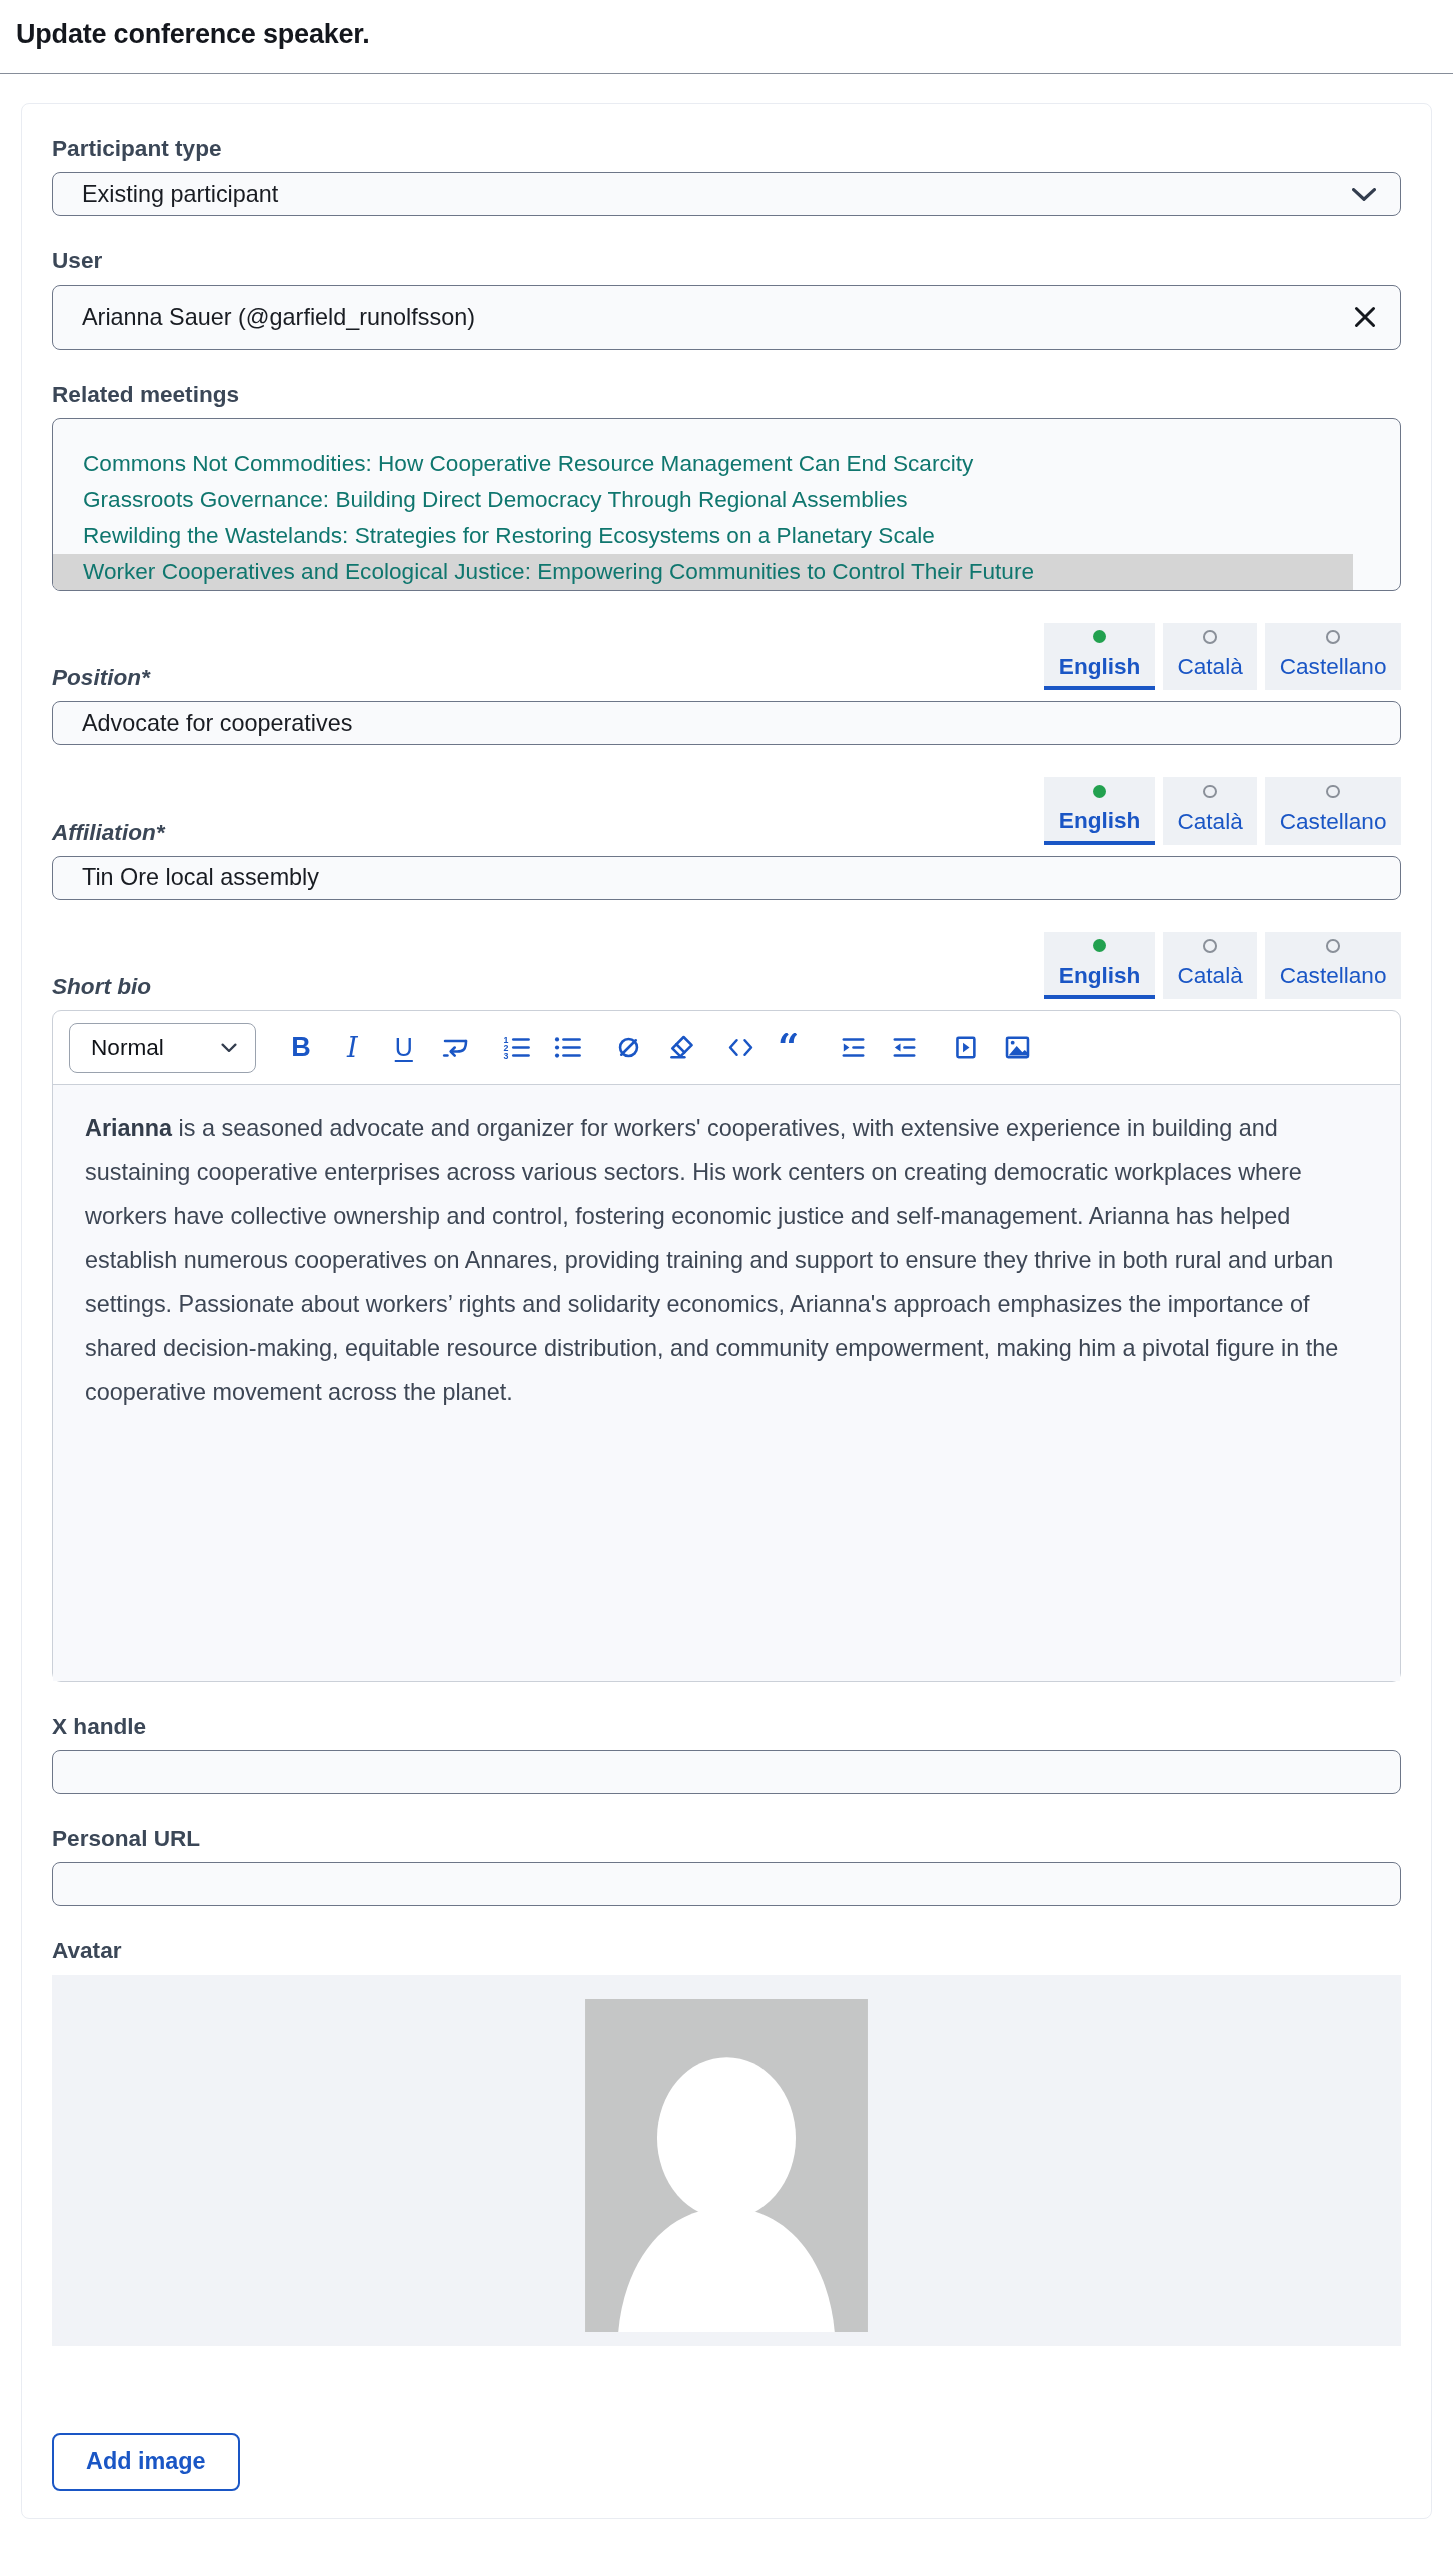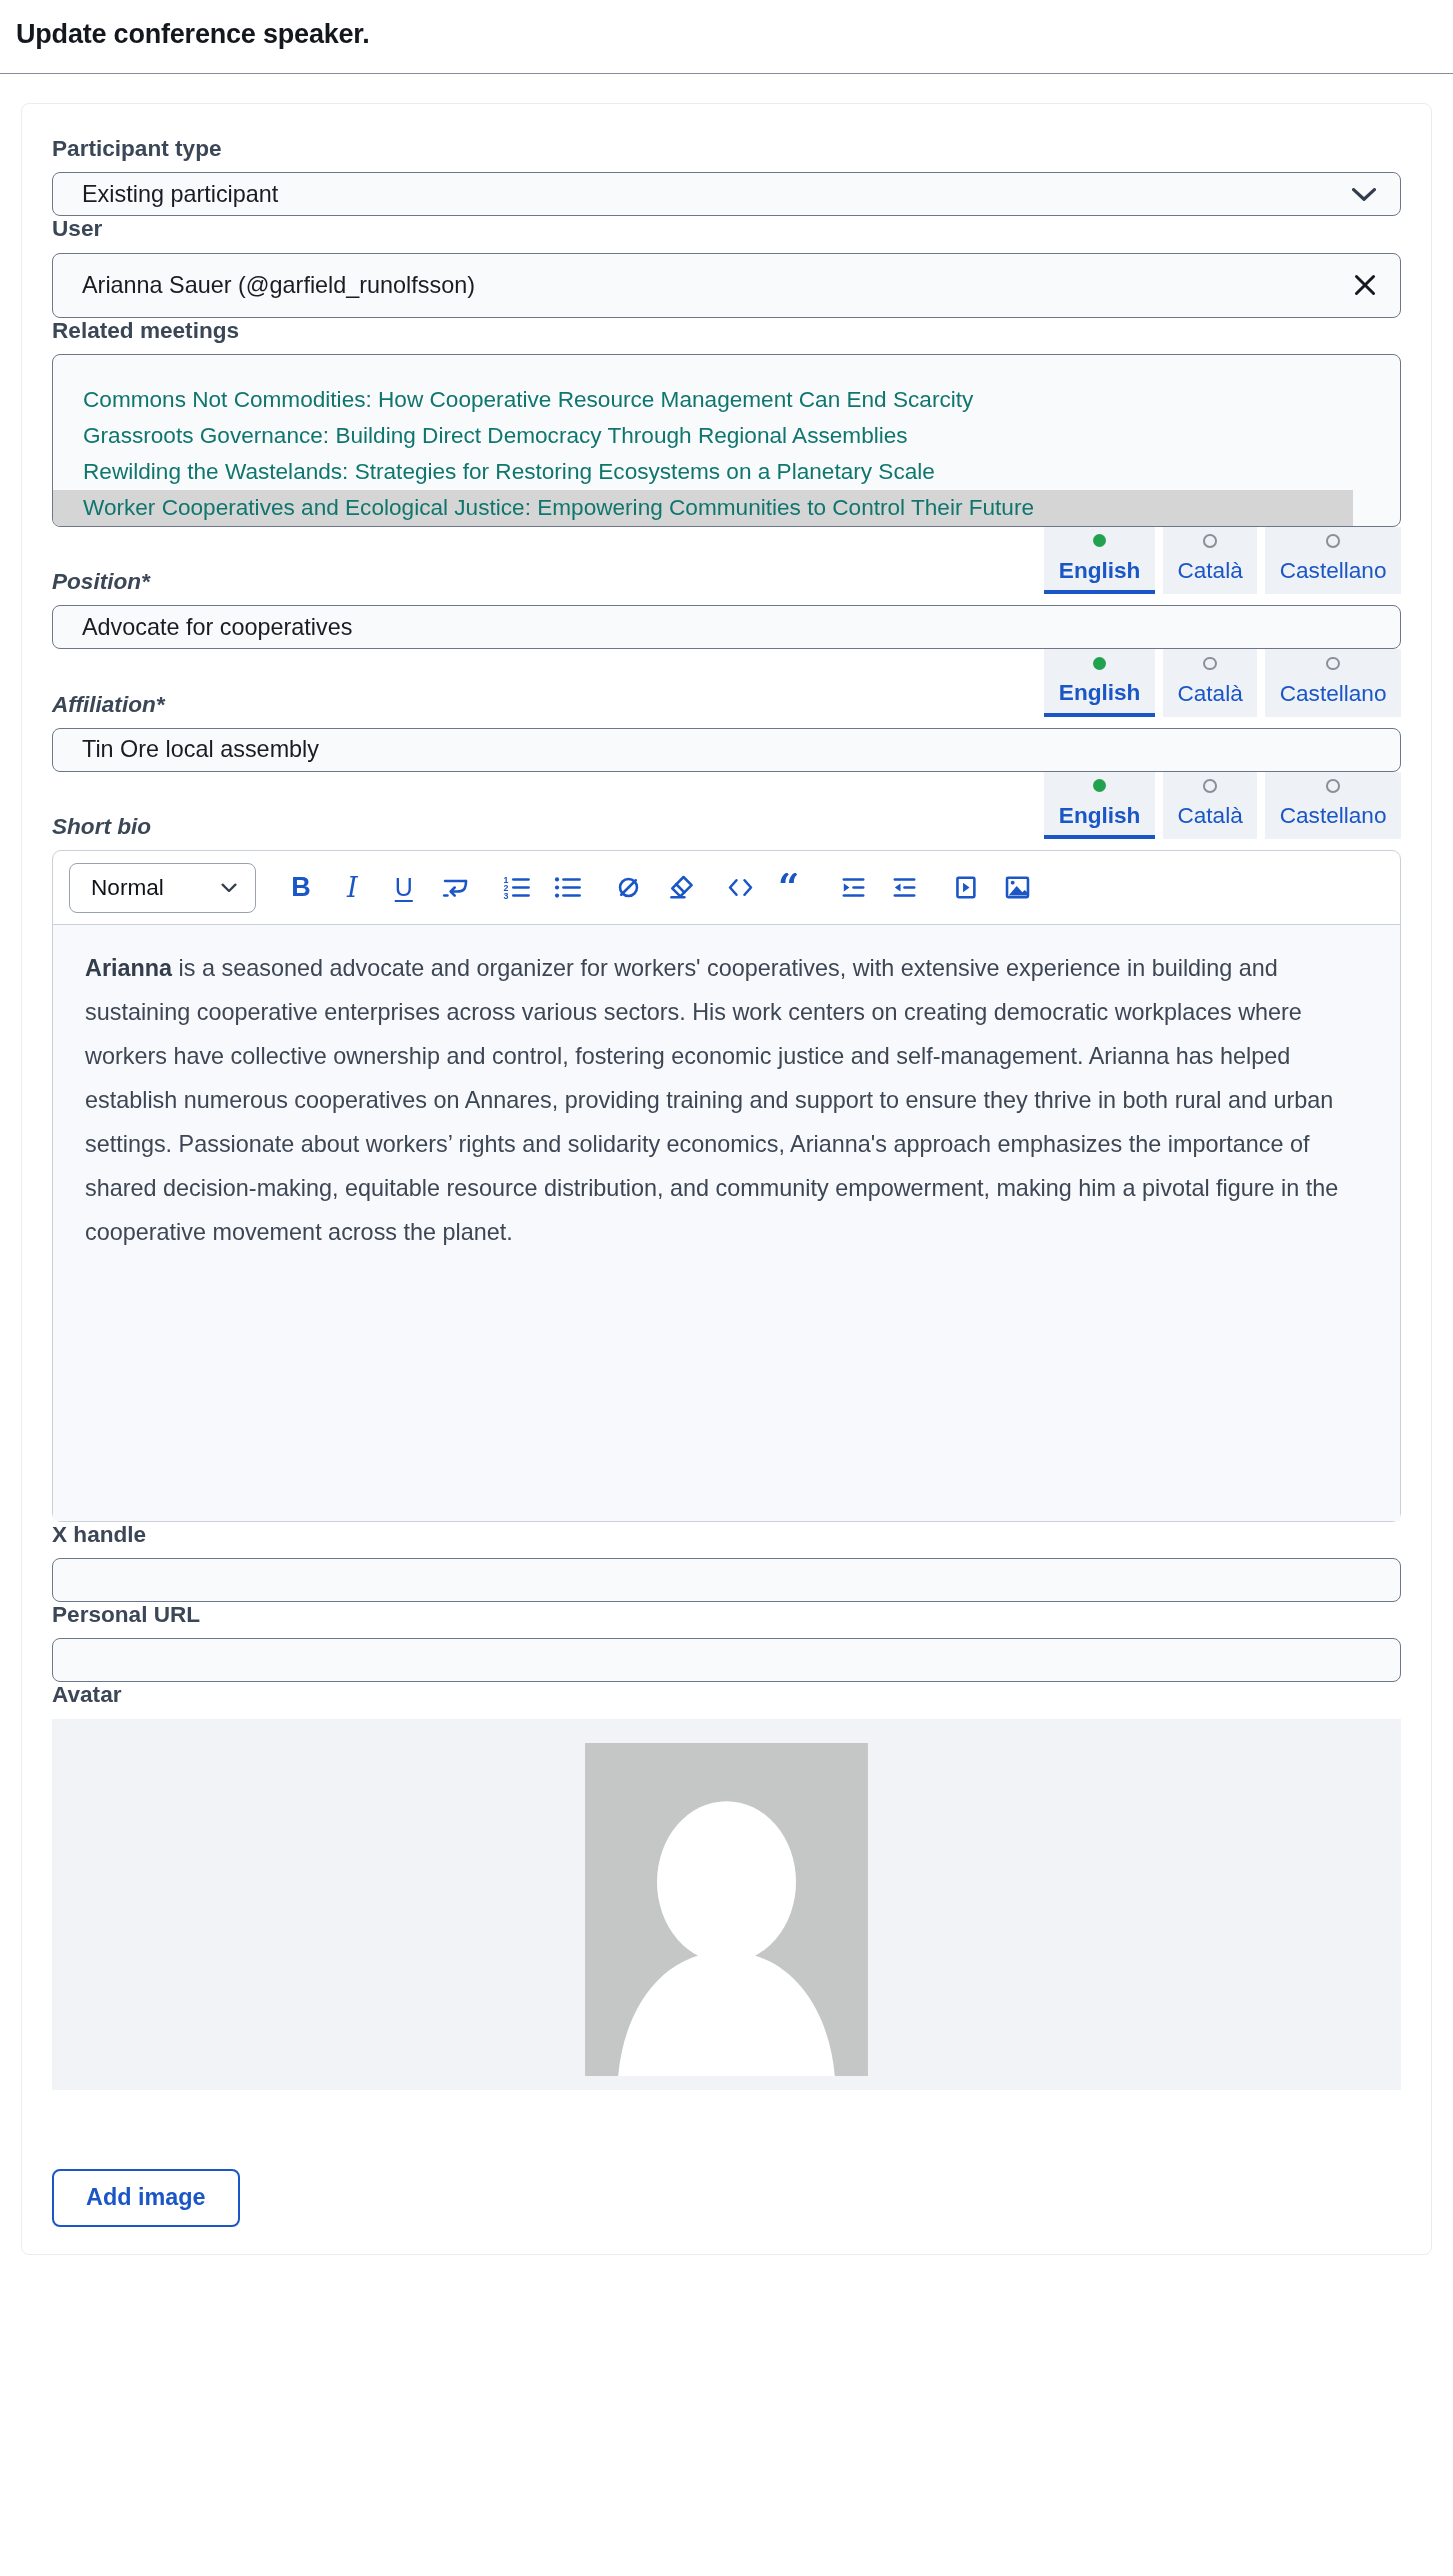--- a/index.html
+++ b/index.html
@@ -3,21 +3,21 @@
 <meta charset="utf-8">
 <style>
   * { box-sizing: border-box; margin: 0; padding: 0; }
   html,body { width:1453px; height:2576px; background:#ffffff; overflow:hidden;
     font-family:"Liberation Sans", sans-serif; }
   .page-title { font-size:27px; font-weight:700; color:#14171d; letter-spacing:-0.2px;
     margin:19.4px 0 0 16px; }
   .top-divider { border:none; border-top:1.6px solid #868d99; margin-top:22.6px; }
   .form-card { margin:29px 21px 0 21px; border:1.6px solid #e9ecf2; border-radius:8px;
     padding:32px 30px 27.4px 30px; background:#ffffff; }
-  .field { }
+  .field { margin-bottom:32px; }
   .field-label { font-size:22.6px; line-height:25px; font-weight:700; color:#3b4757;
     margin-bottom:11.3px; display:block; }
   .label-row { display:flex; justify-content:space-between; align-items:flex-end;
     margin-bottom:11.3px; }
   .label-row .field-label { margin-bottom:0;font-style:italic; }
 
   .select-box, .user-box, .text-input {
     width:100%; height:44px; border:1.6px solid #6d7688; border-radius:8px;
     background:#f9fafc; font-size:23.4px; color:#191c22; }
   .select-box { display:flex; align-items:center; padding:0 24px 0 29px; cursor:pointer; }
@@ -305,21 +305,21 @@
     <input class="text-input" type="text" value="" style="">
   </div>
 
   
   <div class="field">
     <span class="field-label">Personal URL</span>
     <input class="text-input" type="text" value="" style="">
   </div>
 
   
-  <div class="field" style="margin-bottom:8px;">
+  <div class="field" style="margin-bottom:16px;">
     <span class="field-label">Avatar</span>
     <div class="avatar-panel">
       <svg class="avatar-placeholder" viewBox="0 0 350 412">
         <rect x="0" y="0" width="350" height="412" fill="#c5c6c6"></rect>
         <ellipse cx="175" cy="172" rx="86" ry="100" fill="#ffffff"></ellipse>
         <path d="M175 258 C 95 258 48 330 41 412 L 309 412 C 302 330 255 258 175 258 Z" fill="#ffffff"></path>
       </svg>
     </div>
   </div>
 

